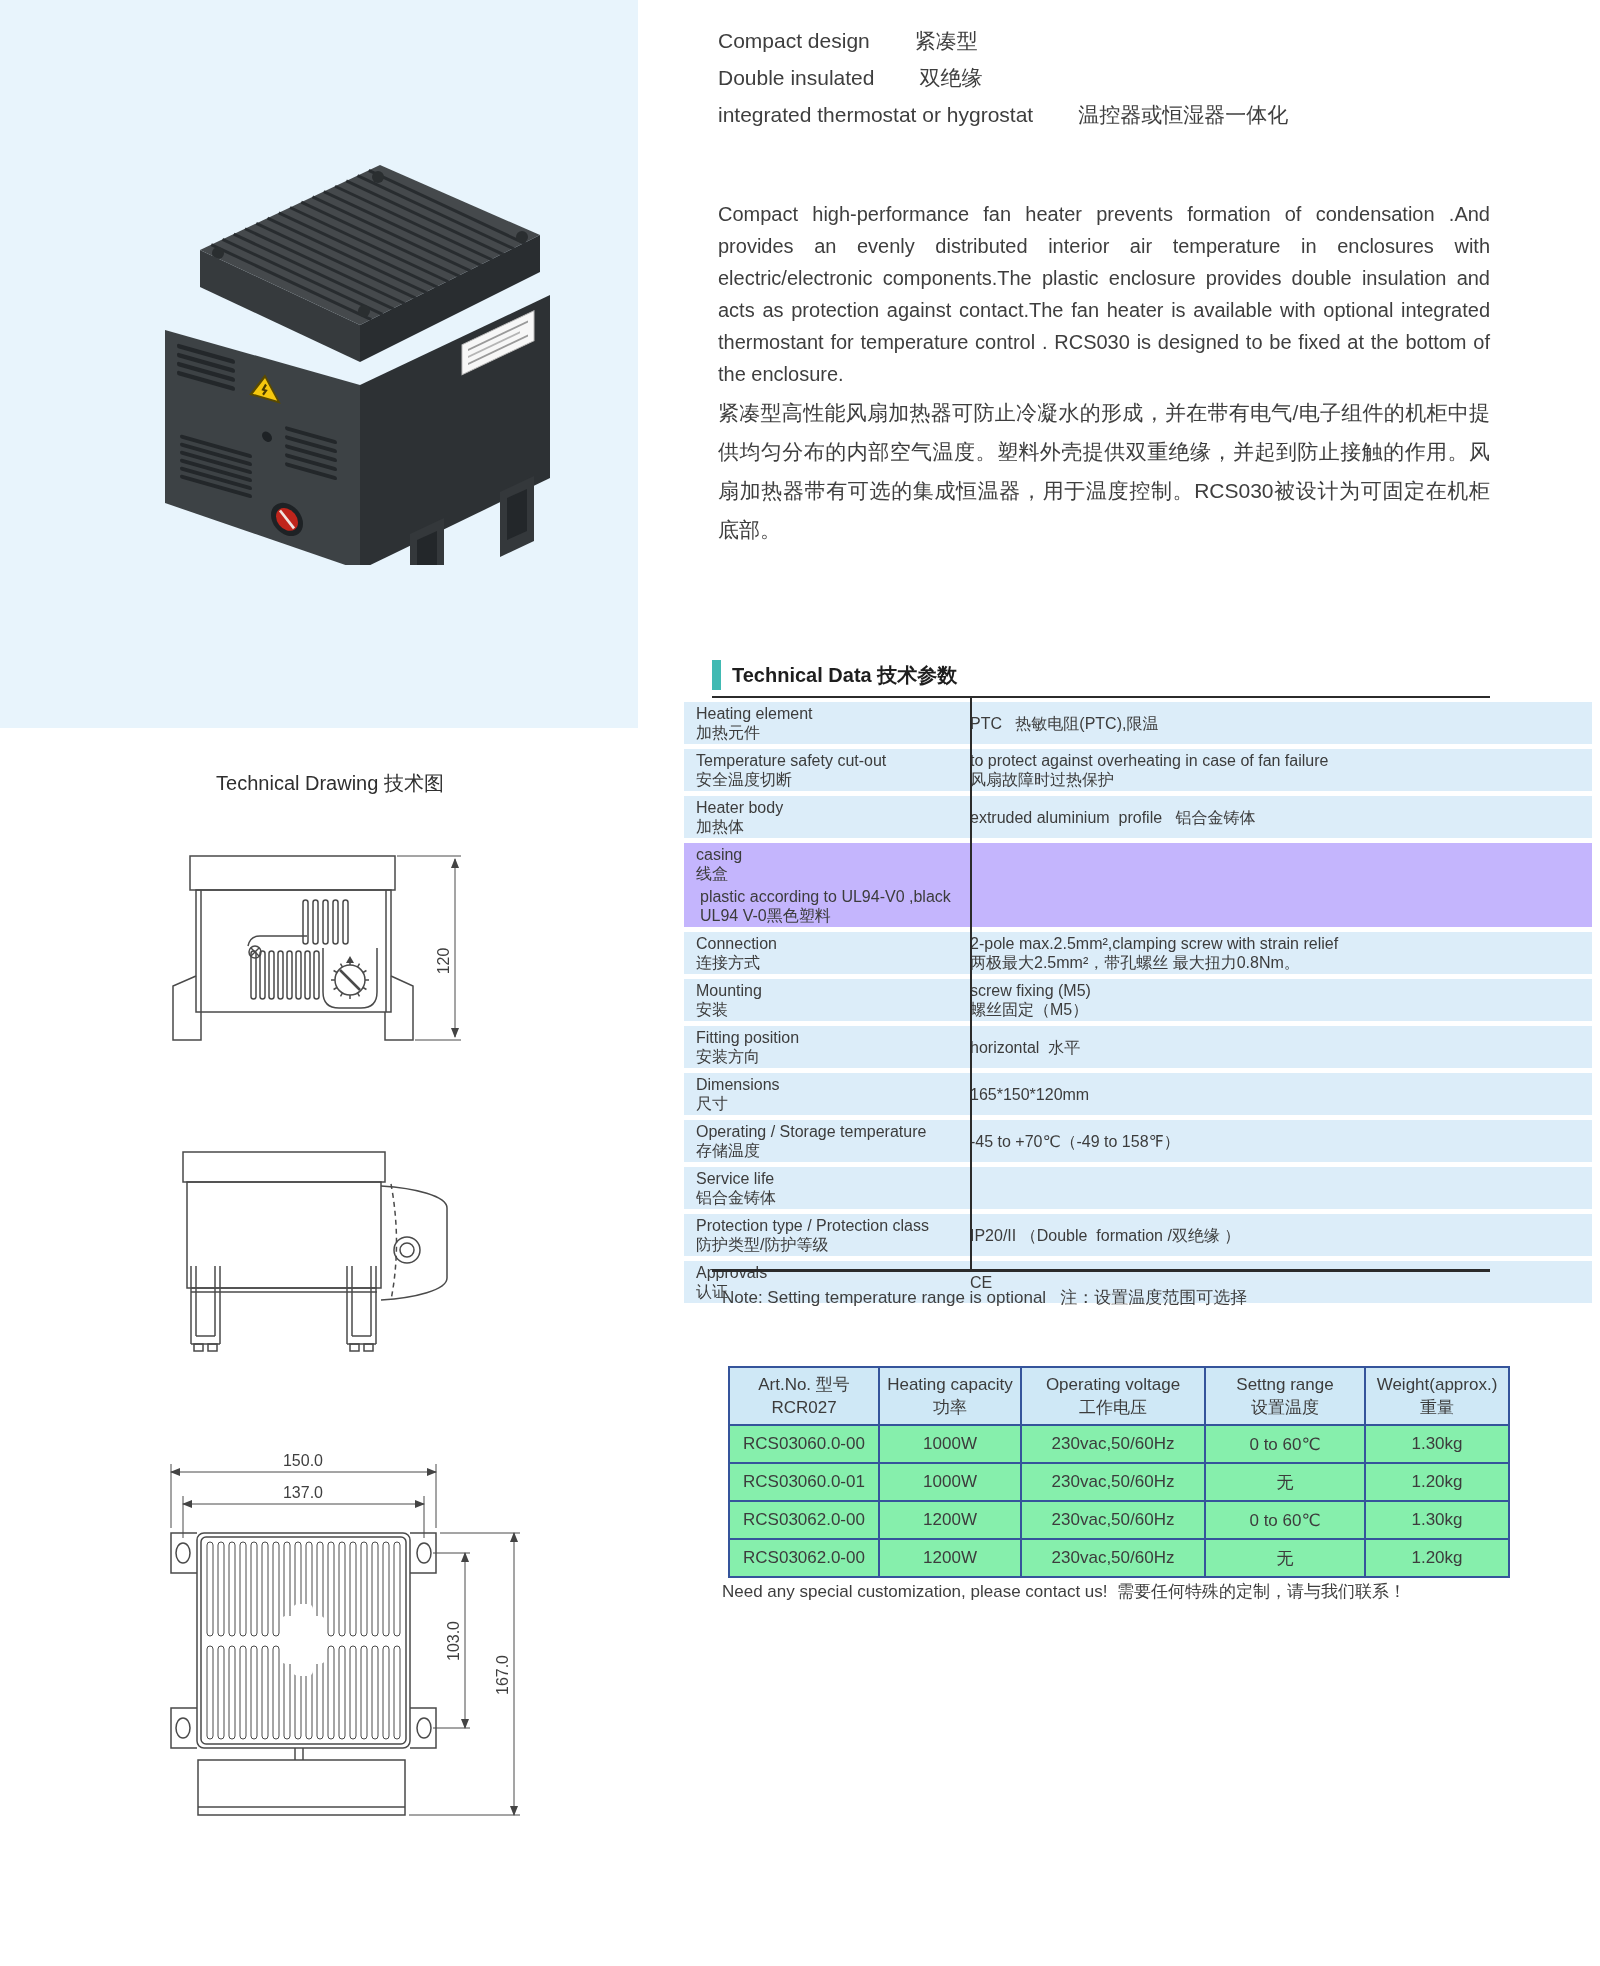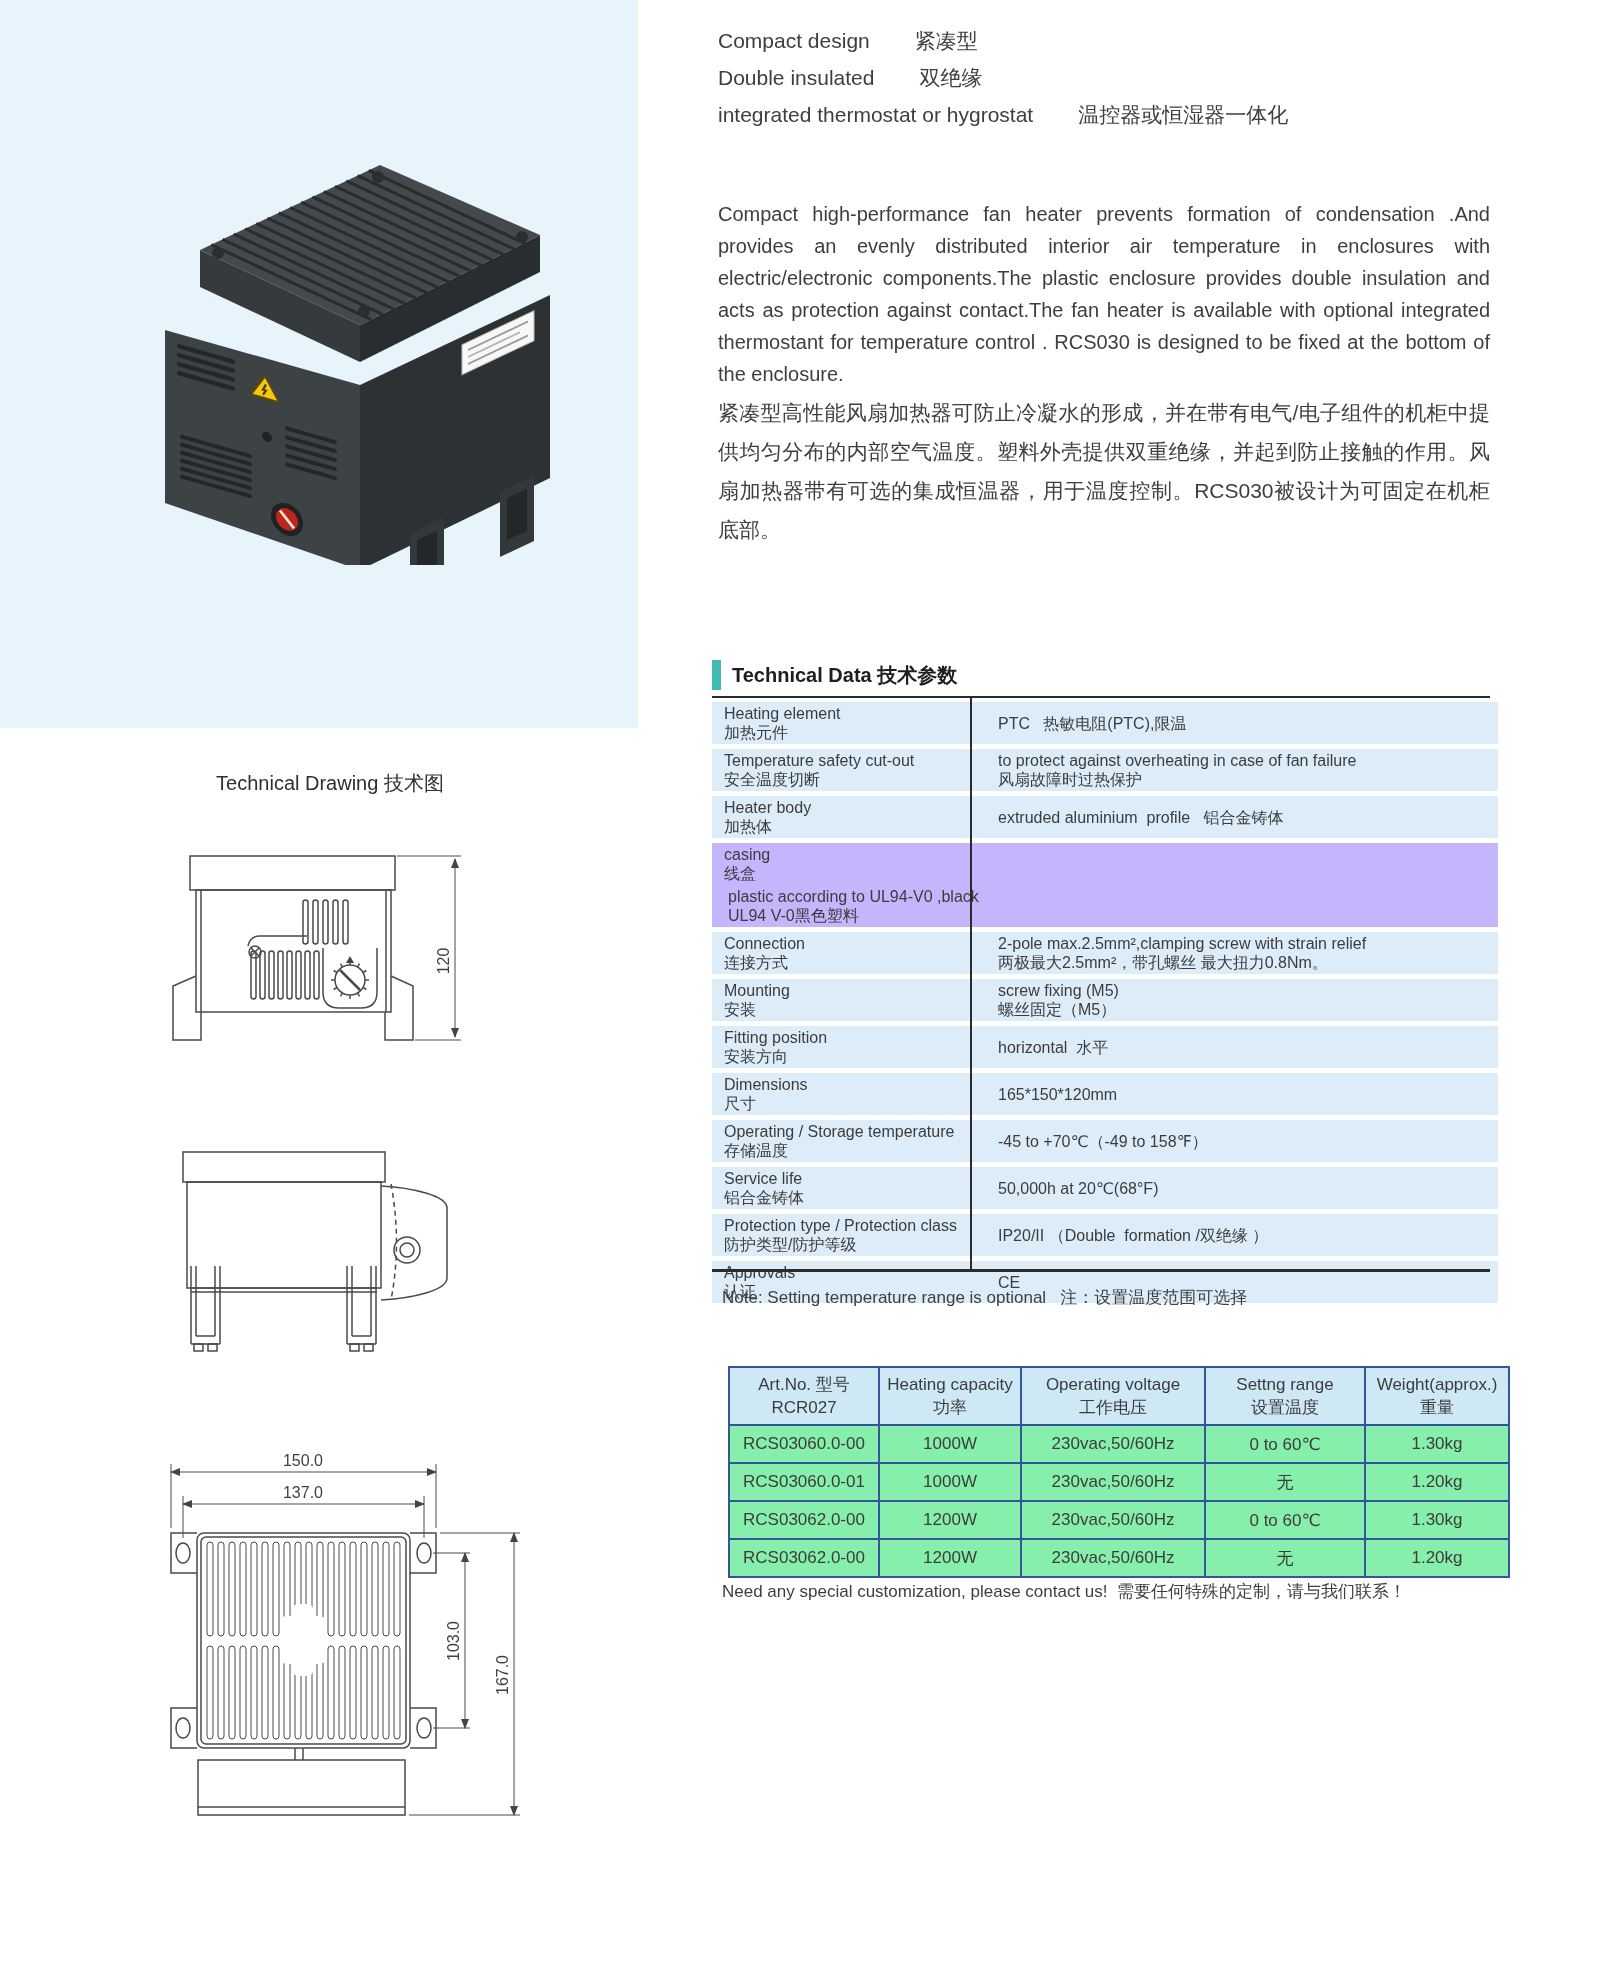--- a/index.html
+++ b/index.html
@@ -16,21 +16,21 @@
   .f-cn{margin-left:45px}
   
   .desc-en{left:718px;top:178px;width:772px;font-size:20px;line-height:32px;text-align:justify;color:#3e3e3e;white-space:normal}
   .desc-cn{left:718px;top:372px;width:772px;font-size:21px;line-height:39px;text-align:justify;color:#3e3e3e}
   
   .tdh{left:712px;top:660px;display:flex;align-items:center}
   .tdh .accent{width:9px;height:30px;margin-right:11px}
   .tdh .title{font-size:20px;font-weight:bold;color:#1e1e1e}
   .rule-top{left:712px;top:696px;width:778px;height:2px;background:#2b2b2b}
   
-  .tech-table{left:712px;top:702px;width:786px}
+  .tech-table{left:684px;top:702px;width:908px}
   .td-row{display:flex;background:#dcedf9;margin-bottom:5px;min-height:40px}
   .td-label-cell{width:258px;padding:2px 0 2px 12px;display:flex;flex-direction:column;justify-content:center}
   .td-value-cell{flex:1;padding:2px 0 2px 16px;display:flex;flex-direction:column;justify-content:center}
   .lbl-en,.lbl-cn,.val-line{font-size:16px;line-height:19px;white-space:pre-wrap}
   .td-vline{left:970px;top:698px;width:2px;height:546px;background:#2b2b2b}
   .rule-bottom{left:712px;top:1241px;width:778px;height:3px;background:#2b2b2b}
   .td-note{left:722px;top:1257px;font-size:17px;color:#3e3e3e;white-space:pre-wrap}
   
   .td-label{left:160px;top:770px;width:340px;text-align:center;font-size:20px;color:#2f2f2f}
   .drawing{stroke:#4a4a4a;fill:none}
@@ -406,23 +406,20 @@
           <div class="lbl-cn">存储温度</div>
         </div>
         <div class="td-value-cell">
           <div class="val-line">-45 to +70℃（-49 to 158℉）</div>
         </div>
       </div>
       <div class="td-row" style="background: rgb(220, 237, 249);">
         <div class="td-label-cell">
           <div class="lbl-en">Service life</div>
           <div class="lbl-cn">铝合金铸体</div>
-        </div>
-        <div class="td-value-cell">
-          <div class="val-line">50,000h at 20℃(68°F)</div>
         </div>
       </div>
       <div class="td-row" style="background: rgb(220, 237, 249);">
         <div class="td-label-cell">
           <div class="lbl-en">Protection type / Protection class</div>
           <div class="lbl-cn">防护类型/防护等级</div>
         </div>
         <div class="td-value-cell">
           <div class="val-line">IP20/II （Double  formation /双绝缘 ）</div>
         </div>

